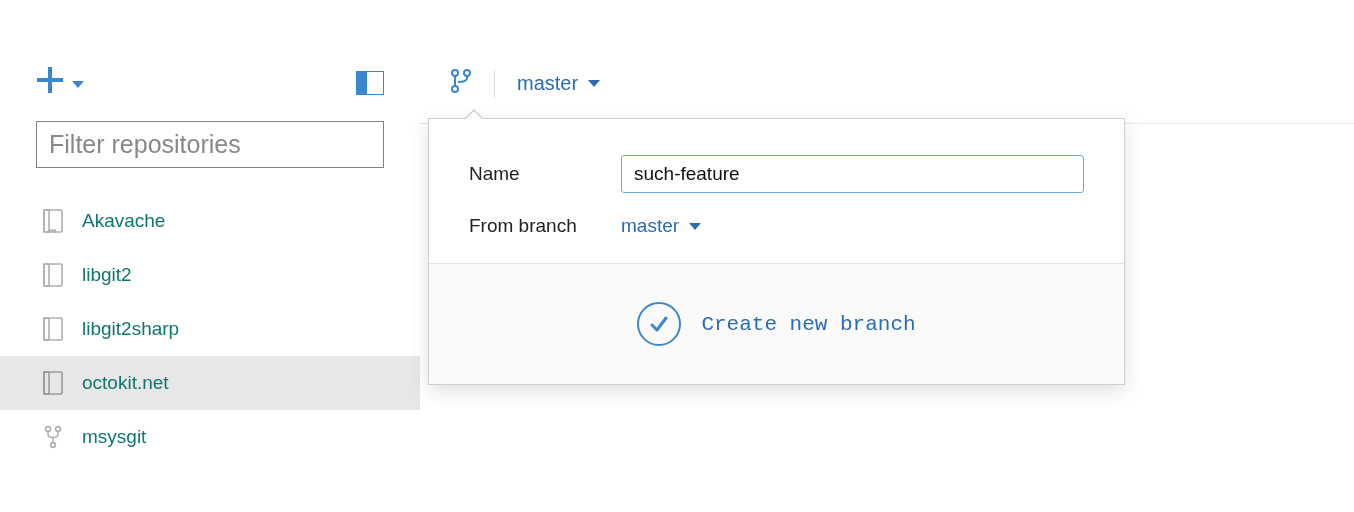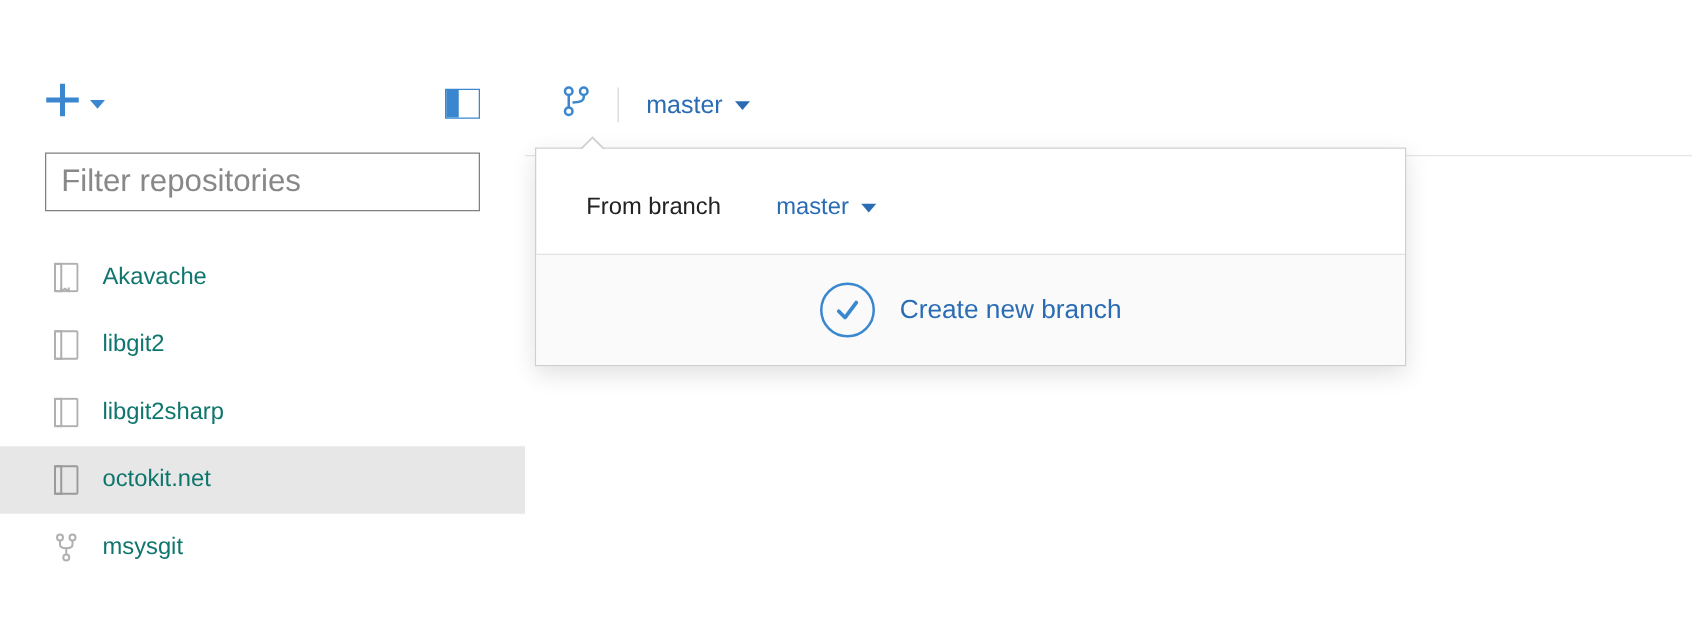--- a/index.html
+++ b/index.html
@@ -190,26 +190,27 @@
       display: flex;
       align-items: center;
       gap: 10px;
       color: #2a6cb3;
       font-size: 19px;
       cursor: pointer;
     }
     .popover-footer {
       border-top: 1px solid #e2e2e2;
       background: #fafafa;
-      padding: 22px 0;
+      padding: 38px 0;
       display: flex;
       align-items: center;
       justify-content: center;
       gap: 20px;
       cursor: pointer;
+      font-family: Liberation Mono, monospace;
     }
     .check-circle {
       width: 44px;
       height: 44px;
       border: 2px solid #3b87cf;
       border-radius: 50%;
       display: flex;
       align-items: center;
       justify-content: center;
     }
@@ -312,20 +313,26 @@
         <span class="caret-down"></span>
       </div>
     </div>
 
     <div class="content-divider"></div>
 
     <div class="popover">
       <div class="popover-arrow"></div>
       <div class="popover-body">
         <div class="form-row">
+          <div class="form-label">Name</div>
+          <div class="form-control">
+            <input class="name-input" type="text" value="such-feature" style="">
+          </div>
+        </div>
+        <div class="form-row">
           <div class="form-label">From branch</div>
           <div class="form-control">
             <div class="from-dd">
               <span>master</span>
               <span class="caret-down"></span>
             </div>
           </div>
         </div>
       </div>
       <div class="popover-footer">

